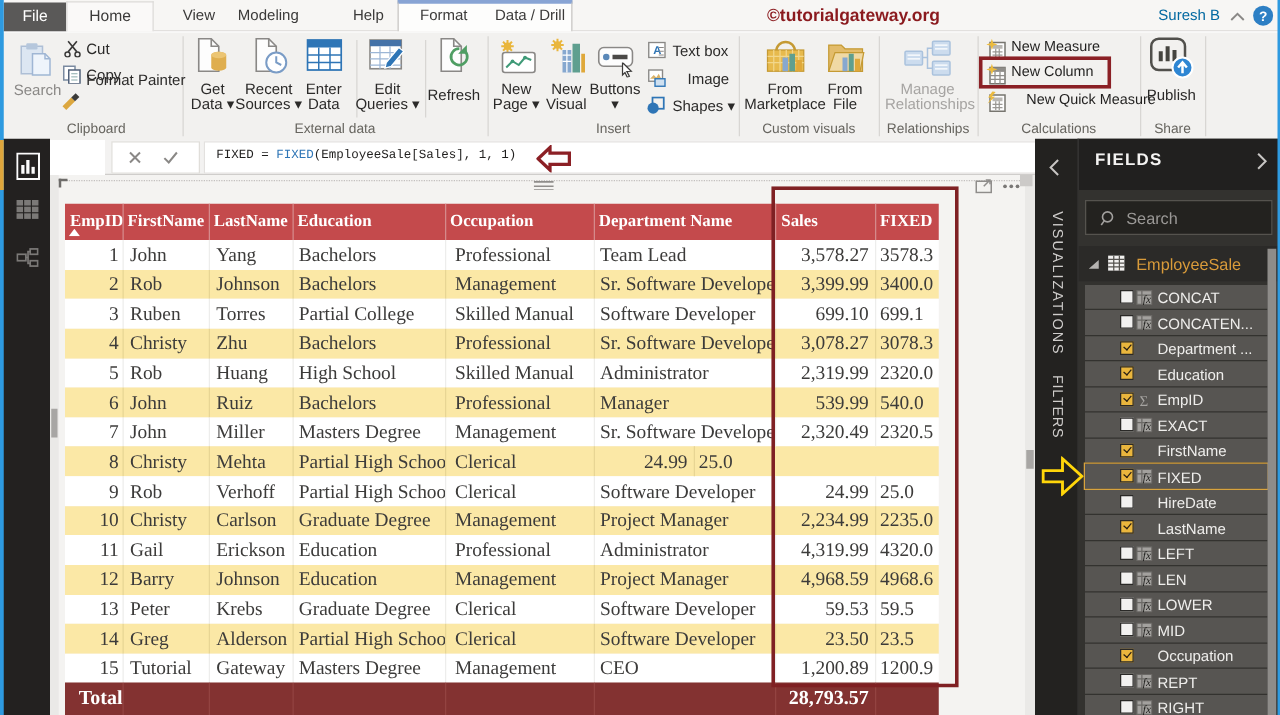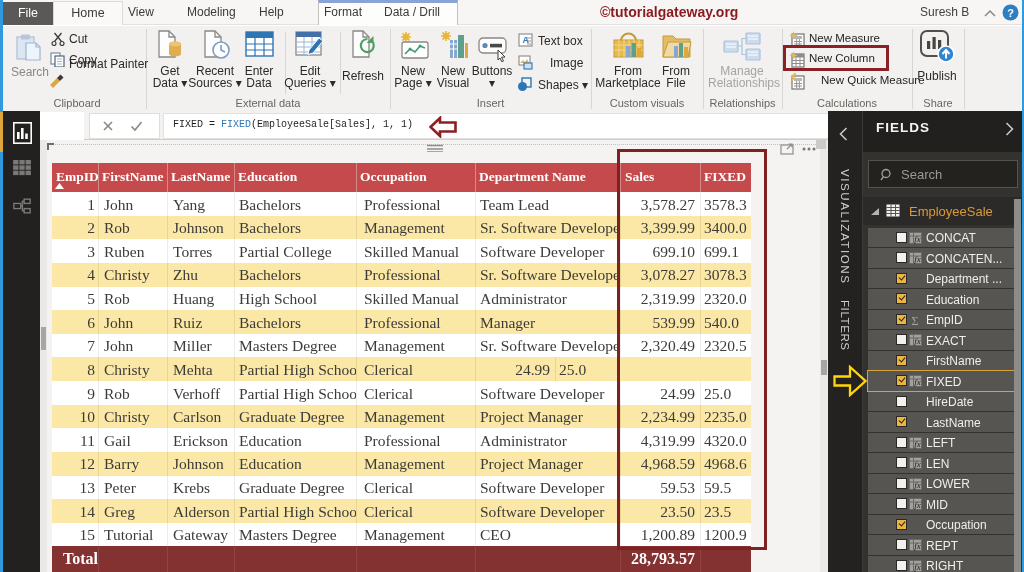--- a/index.html
+++ b/index.html
@@ -1,21 +1,21 @@
 <!DOCTYPE html>
 <html><head>
 <meta charset="utf-8">
 <style>
 * { margin:0; padding:0; box-sizing:border-box; }
 html,body { width:1024px; height:572px; overflow:hidden; }
 body { font-family:"Liberation Sans",sans-serif; position:relative; background:#fff; }
 .abs { position:absolute; }
 
 #tabbar { position:absolute; left:0; top:0; width:1024px; height:25px; background:#f7f6f4; border-bottom:1px solid #e2e0de; }
-.tab { position:absolute; top:0; height:25px; font-size:12px; color:#3b3a39; text-align:left; line-height:25px; }
+.tab { position:absolute; top:0; height:25px; font-size:12px; color:#3b3a39; text-align:right; line-height:25px; }
 #filetab { position:absolute; left:3px; top:2px; width:50px; height:23px; background:#5a5958; color:#fff; line-height:23px; font-size:12.5px; text-align:center; }
 #hometab { position:absolute; left:53px; top:1px; width:70px; height:24px; background:#faf9f8; border:1px solid #dcdad8; border-bottom:none; font-size:12.5px; text-align:center; line-height:23px; color:#3b3a39; }
 #ctxbox { position:absolute; left:318px; top:0px; width:140px; height:25px; background:#fdfdfc; border:1px solid #c4c2c0; border-bottom:none; border-top:3px solid #88a4d4; }
 
 #ribbon { position:absolute; left:0; top:26px; width:1024px; height:86px; background:#f2f1ef; }
 .rdiv { position:absolute; top:3px; width:1px; height:80px; background:#d8d6d3; }
 .glabel { position:absolute; top:71px; font-size:11px; color:#67655f; text-align:center; }
 .blabel { position:absolute; top:39px; font-size:12px; color:#2b2a29; text-align:center; line-height:12px; }
 .slabel { position:absolute; font-size:12px; color:#2b2a29; }
 
@@ -75,21 +75,21 @@
 <div id="tabbar">
   <div id="filetab">File</div>
   <div id="hometab">Home</div>
   <div class="tab" style="left:128px;width:44px;">View</div>
   <div class="tab" style="left:187px;width:52px;">Modeling</div>
   <div class="tab" style="left:259px;width:48px;">Help</div>
   <div id="ctxbox"></div>
   <div class="tab" style="left:324px;width:50px;">Format</div>
   <div class="tab" style="left:384px;width:68px;">Data / Drill</div>
   <div class="tab" style="left:600px;width:152px;font-weight:bold;color:#8b1a1e;font-size:14px;">©tutorialgateway.org</div>
-  <div class="tab" style="left:920px;width:56px;font-size:12px;color:#404040;">Suresh B</div>
+  <div class="tab" style="left:920px;width:56px;font-size:12px;color:#0369a1;">Suresh B</div>
   <svg class="svgabs" style="left:983px;top:9px;" width="14" height="8" viewBox="0 0 14 8">
       <path d="M2 7 L7 2 L12 7" stroke="#8a8886" stroke-width="1.5" fill="none"></path>
     </svg>
   <svg class="svgabs" style="left:1002px;top:4px;" width="17" height="17" viewBox="0 0 17 17">
       <circle cx="8.5" cy="8.5" r="8" fill="#2d7fc4"></circle>
       <text x="8.5" y="12.5" font-size="11" font-weight="bold" fill="#fff" text-anchor="middle" font-family="Liberation Sans">?</text>
     </svg>
 </div>
 
 <div id="ribbon">

